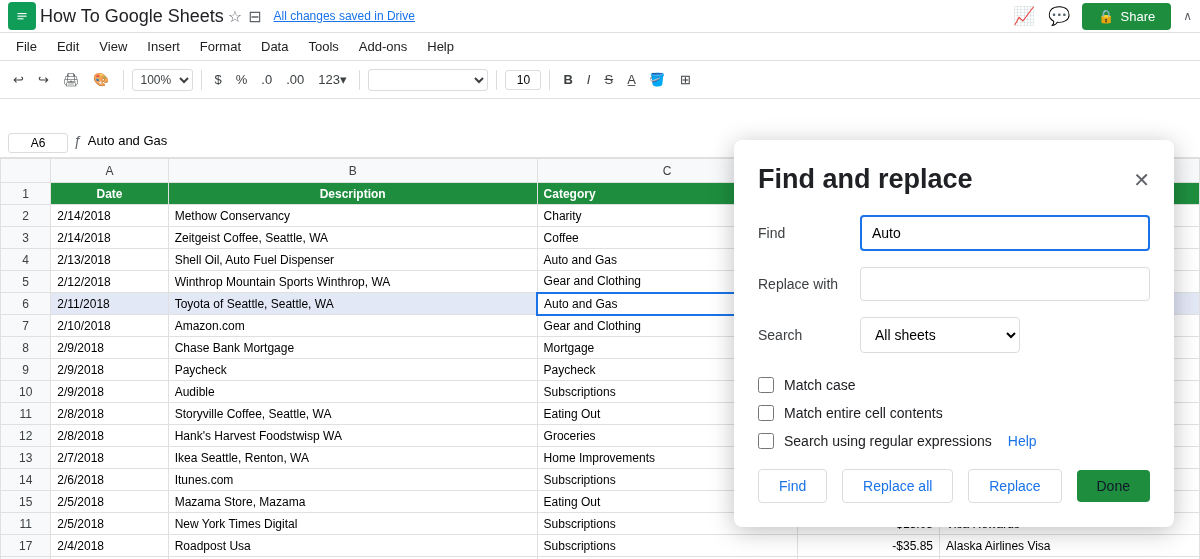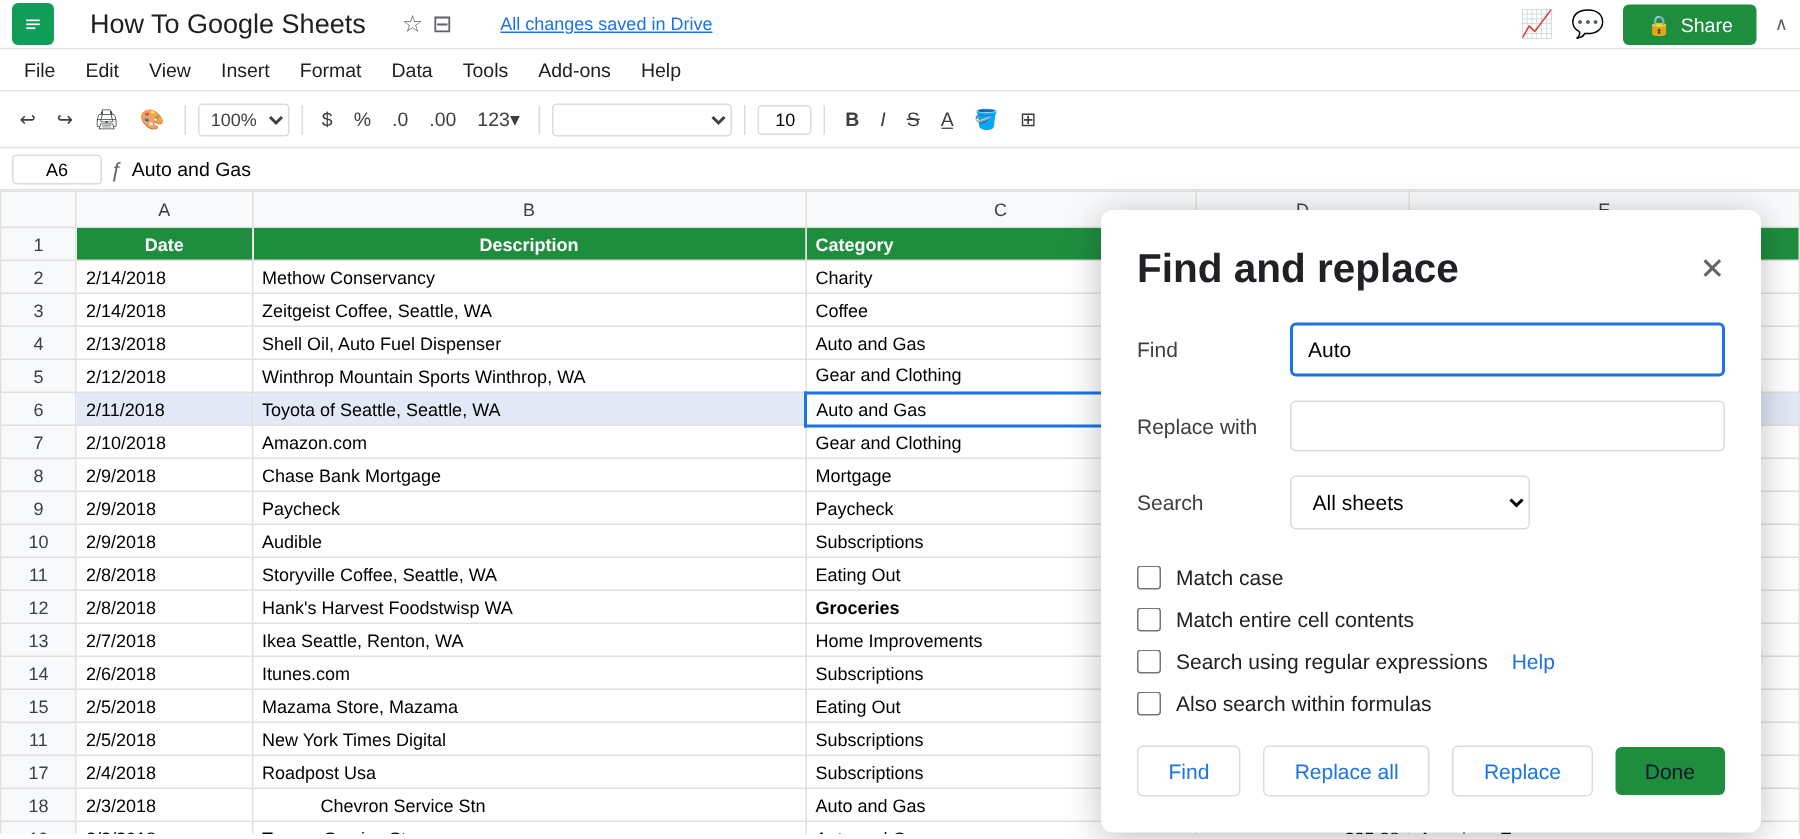--- a/index.html
+++ b/index.html
@@ -1,19 +1,19 @@
 <!DOCTYPE html>
 <html><head>
   <meta charset="utf-8">
   <style>
     * { box-sizing: border-box; margin: 0; padding: 0; }
     body { font-family: Arial, sans-serif; font-size: 12px; background: #fff; overflow: hidden; width: 1200px; height: 559px; }
 
     
-    .top-bar { display: flex; align-items: center; padding: 16px 8px; background: #fff; border-bottom: 1px solid #e0e0e0; height: 24px; gap: 24px; }
+    .top-bar { display: flex; align-items: center; padding: 16px 8px; background: #fff; border-bottom: 1px solid #e0e0e0; height: 24px; gap: 4px; }
     .app-icon { width: 28px; height: 28px; background: #0f9d58; border-radius: 4px; display: flex; align-items: center; justify-content: center; }
     .app-icon svg { width: 18px; height: 18px; }
     .doc-title { font-size: 18px; color: #202124; font-weight: 400; }
     .title-icons { display: flex; gap: 6px; align-items: center; color: #5f6368; font-size: 16px; }
     .saved-text { font-size: 12px; color: #1a73e8; margin-left: 8px; text-decoration: underline; }
     .top-bar-right { margin-left: auto; display: flex; align-items: center; gap: 12px; }
     .share-btn { background: #1e8e3e; color: #fff; border: none; border-radius: 4px; padding: 6px 16px; font-size: 13px; cursor: pointer; display: flex; align-items: center; gap: 6px; }
 
     
     .menu-bar { display: flex; align-items: center; padding: 2px 8px; background: #fff; height: 28px; gap: 4px; border-bottom: 1px solid #e0e0e0; }
@@ -22,21 +22,21 @@
     
     .toolbar { display: flex; align-items: center; padding: 2px 8px; background: #fff; height: 38px; border-bottom: 1px solid #e0e0e0; gap: 4px; }
     .toolbar-btn { border: none; background: none; cursor: pointer; padding: 3px 5px; border-radius: 3px; color: #3c4043; font-size: 13px; }
     .toolbar-separator { width: 1px; height: 20px; background: #dadce0; margin: 0 4px; }
     .toolbar-select { border: 1px solid #dadce0; border-radius: 3px; padding: 2px 4px; font-size: 12px; color: #3c4043; background: #fff; cursor: pointer; }
     .font-size-input { width: 36px; border: 1px solid #dadce0; border-radius: 3px; padding: 2px 4px; font-size: 12px; text-align: center; }
     .toolbar-bold { font-weight: bold; }
     .toolbar-italic { font-style: italic; }
 
     
-    .formula-bar { display: flex; align-items: center; padding: 3px 8px; background: #fff; height: 28px; border-bottom: 1px solid #e0e0e0; gap: 6px; }
+    .formula-bar { display: flex; align-items: flex-start; padding: 3px 8px; background: #fff; height: 28px; border-bottom: 1px solid #e0e0e0; gap: 6px; margin-top: 31px; }
     .cell-ref { width: 60px; border: 1px solid #dadce0; border-radius: 3px; padding: 2px 4px; font-size: 12px; text-align: center; }
     .formula-icon { color: #5f6368; font-size: 14px; }
     .formula-input { flex: 1; border: none; outline: none; font-size: 13px; }
 
     
     .spreadsheet-container { display: flex; height: calc(559px - 130px); }
     .spreadsheet { flex: 1; overflow: hidden; position: relative; }
     .sheet-table { width: 100%; border-collapse: collapse; font-size: 12px; }
     .sheet-table th { background: #f8f9fa; border: 1px solid #e0e0e0; padding: 3px 6px; font-weight: 400; color: #3c4043; text-align: center; min-width: 30px; height: 24px; }
     .sheet-table td { border: 1px solid #e0e0e0; padding: 2px 6px; height: 22px; white-space: nowrap; overflow: hidden; max-width: 200px; }
@@ -249,21 +249,21 @@
       <td style="background:;">2/8/2018</td>
       <td style="background:;">Storyville Coffee, Seattle, WA</td>
       <td style="background:;">Eating Out</td>
       <td style="text-align:right;background:;">-$8.93</td>
       <td style="background:;">Alaska Airlines Visa</td>
     </tr>
           <tr>
       <td class="row-header" style="background:#f8f9fa;color:#3c4043;">12</td>
       <td style="background:;">2/8/2018</td>
       <td style="background:;">Hank's Harvest Foodstwisp WA</td>
-      <td style="background:;font-weight:bold;">Groceries</td>
+      <td style="background:;">Groceries</td>
       <td style="text-align:right;background:;">-$46.46</td>
       <td style="background:;">American Express</td>
     </tr>
           <tr>
       <td class="row-header" style="background:#f8f9fa;color:#3c4043;">13</td>
       <td style="background:;">2/7/2018</td>
       <td style="background:;">Ikea Seattle, Renton, WA</td>
       <td style="background:;">Home Improvements</td>
       <td style="text-align:right;background:;">-$246.54</td>
       <td style="background:;">Alaska Airlines Visa</td>
@@ -360,24 +360,20 @@
       <input type="checkbox" id="cb2" style="">
       <label class="checkbox-label" for="cb2">Match entire cell contents</label>
     </div>
 
     <div class="checkbox-row">
       <input type="checkbox" id="cb3" style="">
       <label class="checkbox-label" for="cb3">Search using regular expressions</label>
       <a class="help-link">Help</a>
     </div>
 
-    <div class="checkbox-row">
-      <input type="checkbox" id="cb4" style="">
-      <label class="checkbox-label" for="cb4">Also search within formulas</label>
-    </div>
 
     <div class="dialog-footer">
       <button class="btn-outline">Find</button>
       <button class="btn-outline">Replace all</button>
       <button class="btn-outline">Replace</button>
       <button class="btn-done">Done</button>
     </div>
   </div>
 </div>
 

